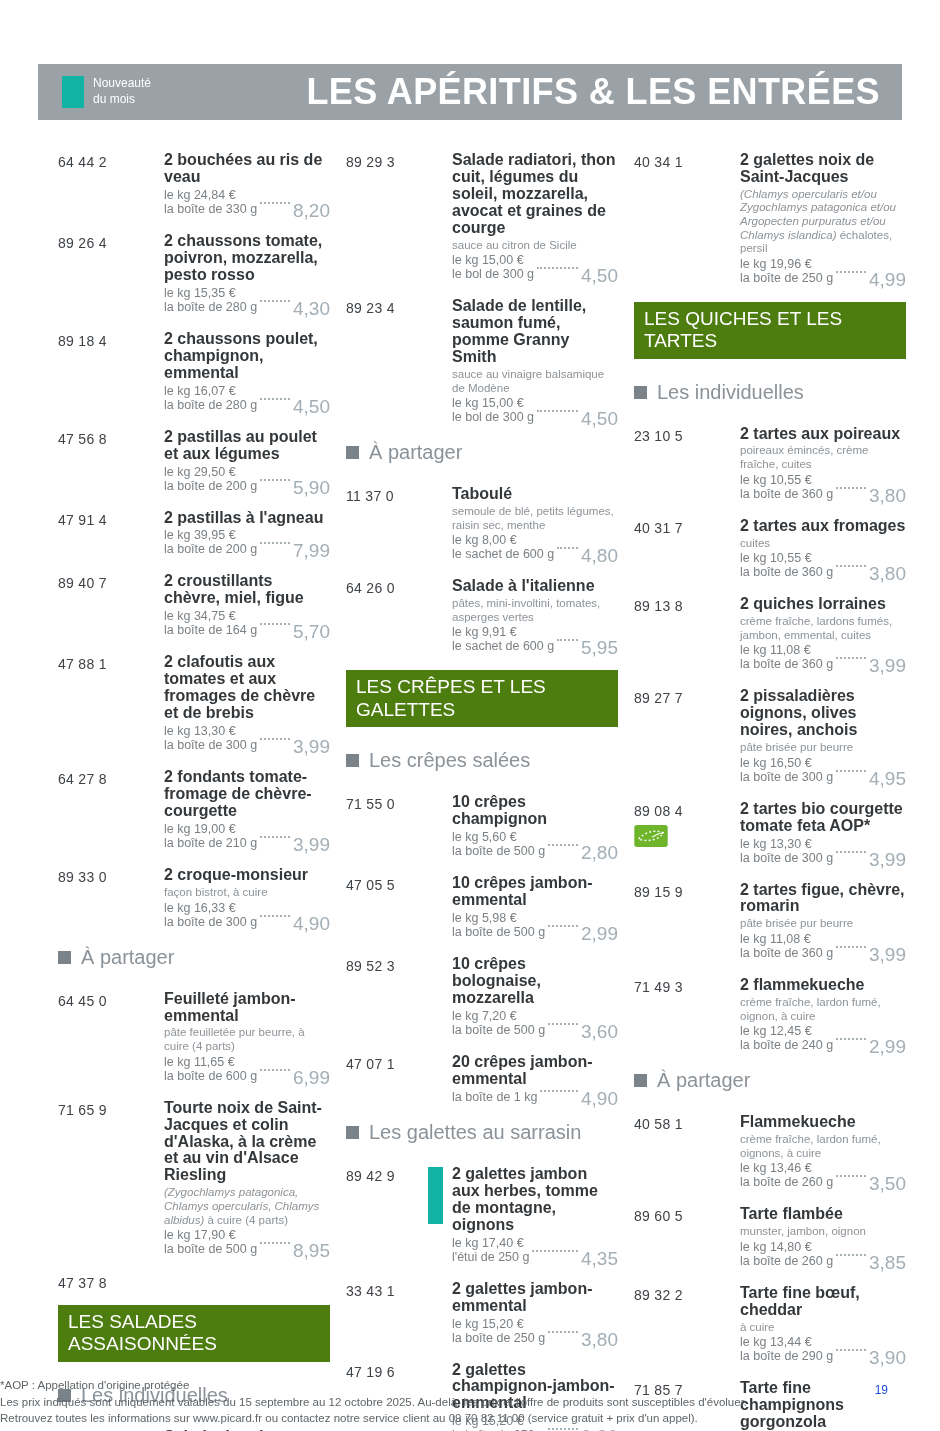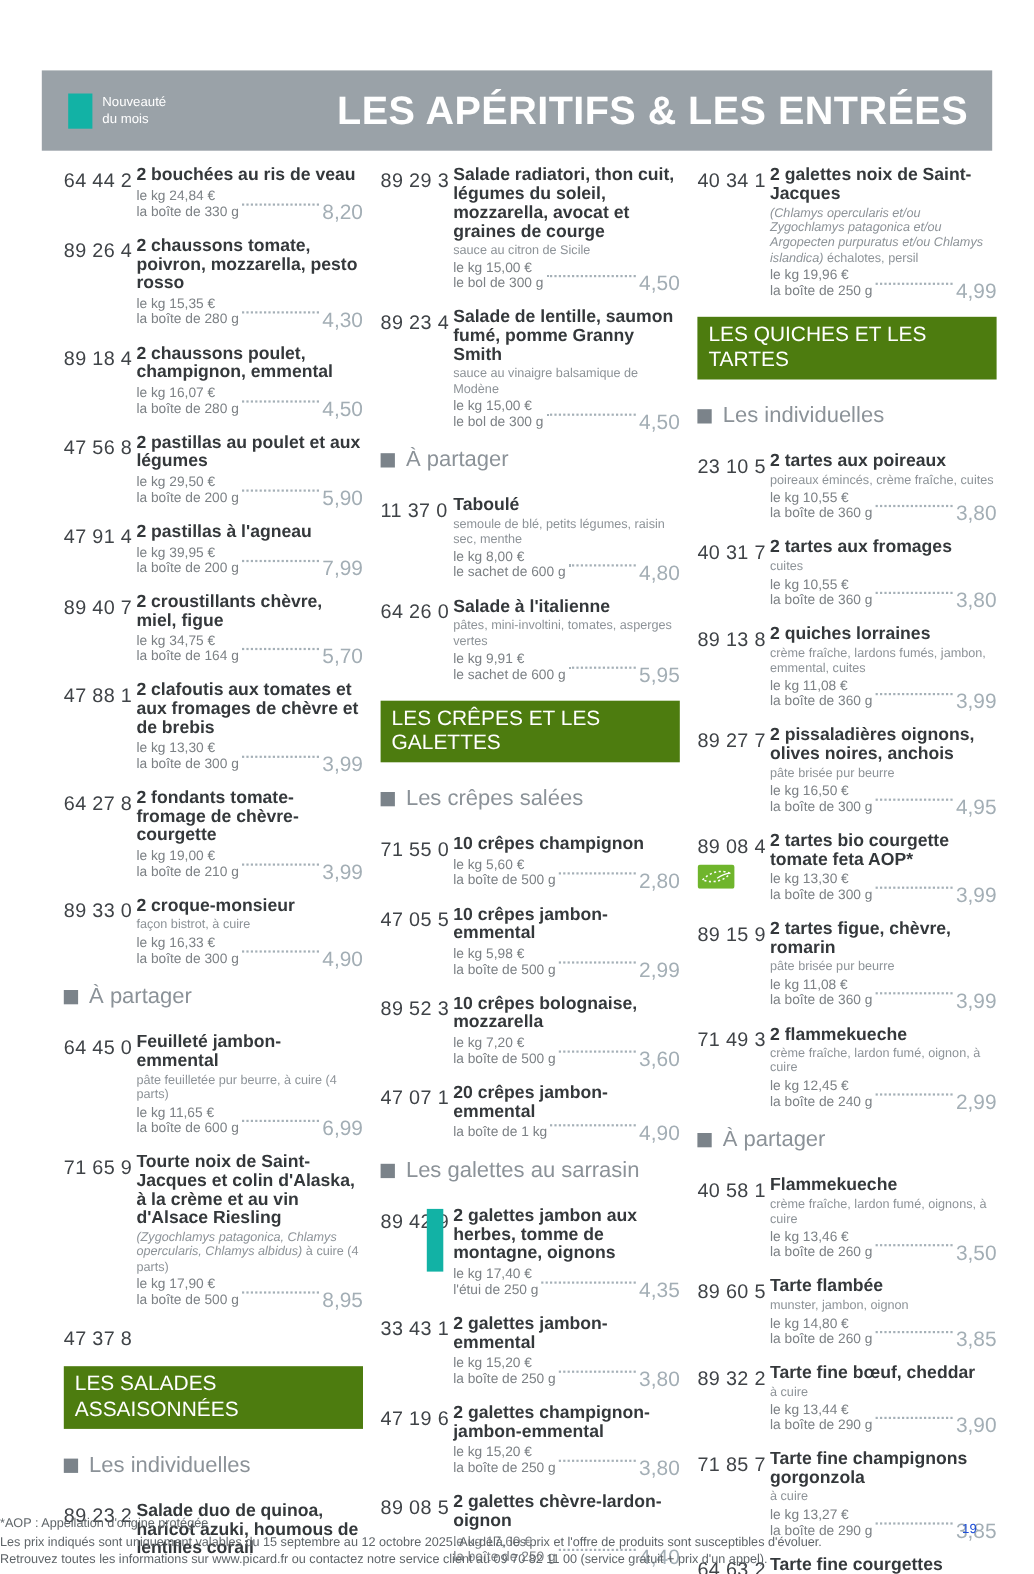--- a/index.html
+++ b/index.html
@@ -5,42 +5,42 @@
   * { box-sizing: border-box; }
   html,body { margin:0; padding:0; }
   body {
     width:940px; height:1431px;
     background:#ffffff;
     font-family:"Liberation Sans", sans-serif;
     position:relative; overflow:hidden;
     color:#3f4347;
   }
   .band {
-    position:absolute; left:38px; right:38px; top:64px; height:73px;
+    position:absolute; left:38px; right:38px; top:64px; height:56px;
     background:#9aa2a8;
     display:flex; align-items:center; justify-content:space-between;
     padding:0 22px 0 24px;
   }
   .legend { display:flex; align-items:center; gap:9px; }
   .legend-swatch { width:22px; height:32px; background:#12b2a5; }
   .legend-text { color:#fff; font-size:12px; line-height:1.3; }
   .band h1 {
     margin:0; color:#fff; font-size:36px; font-weight:bold;
     letter-spacing:0.4px; white-space:nowrap;
   }
   .columns {
     position:absolute; top:152px; left:58px;
     display:flex; gap:16px;
   }
   .col { width:272px; }
   .product { display:flex; margin-bottom:14px; }
   .codebox { width:66px; flex-shrink:0; padding-top:2px; }
-  .code { font-size:18px; color:#3f4347; letter-spacing:0.3px; }
+  .code { font-size:14px; color:#3f4347; letter-spacing:0.3px; }
   .bio { display:inline-block; margin-top:6px; }
-  .pbody { flex:1; position:relative; }
+  .pbody { flex:1; position:relative;margin-left:40px; }
   .pname { font-size:16px; line-height:1.06; color:#34383b; font-weight:600; margin-bottom:2px; }
   .pnote { font-size:11.5px; line-height:1.18; color:#8d9398; }
   .it { font-style:italic; }
   .pkg { font-size:12.5px; line-height:1.12; color:#7c8185; margin-top:1px; }
   .pline { display:flex; align-items:flex-start; height:17px; }
   .punit { font-size:12.5px; color:#7c8185; white-space:nowrap; }
   .dots { flex:1; border-bottom:2px dotted #a5b0b7; margin:0 3px 3px; }
   .pprice { font-size:19px; line-height:0.95; color:#a3aeb5; white-space:nowrap; }
   .banner {
     background:#4d7c0f; color:#fff;

